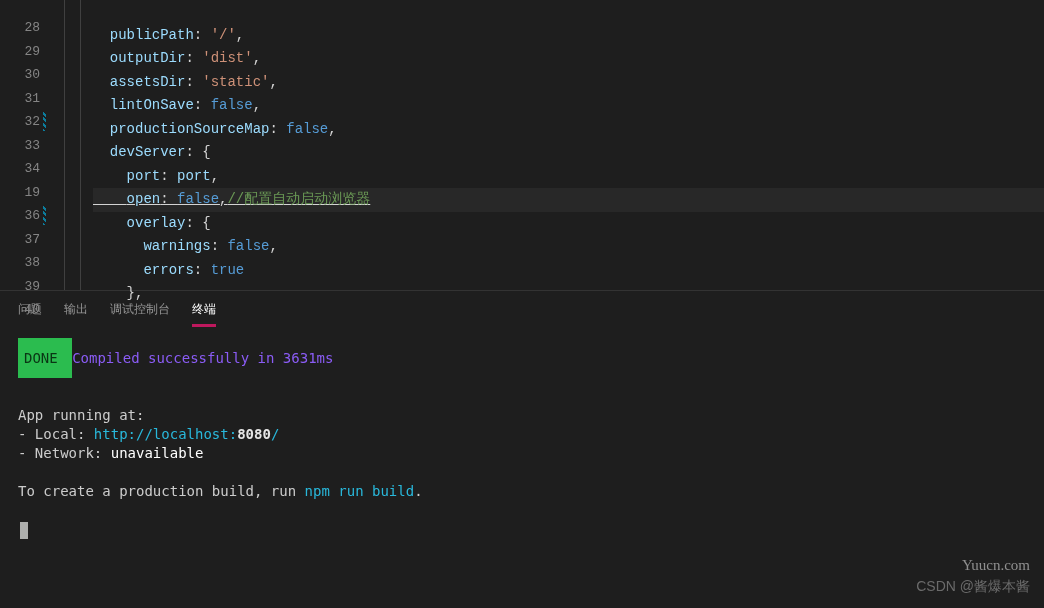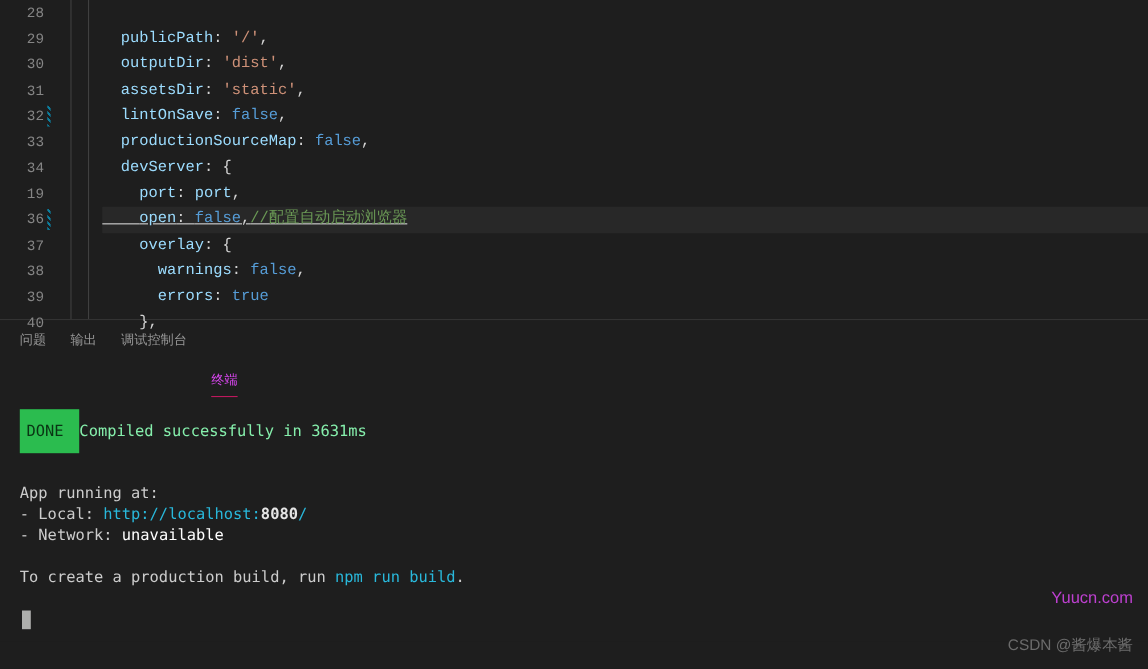--- a/index.html
+++ b/index.html
@@ -19,21 +19,21 @@
       background: #1e1e1e;
     }
     .gutter {
       width: 58px;
       text-align: right;
       padding-right: 18px;
       color: #858585;
       user-select: none;
       font-size: 13px;
       line-height: 23.5px;
-      padding-top: 0;
+      padding-top: 16px;
     }
     .gutter-line { position: relative; }
     .gutter-line.mod::after {
       content: '';
       position: absolute;
       right: -6px;
       top: 2px;
       width: 3px;
       height: 19px;
       background: repeating-linear-gradient(45deg, #0c7d9d, #0c7d9d 2px, transparent 2px, transparent 4px);
@@ -65,52 +65,52 @@
     }
     .tabs {
       display: flex;
       gap: 22px;
       padding: 10px 18px 0 18px;
       font-size: 12px;
       font-family: 'Microsoft YaHei', sans-serif;
       color: #969696;
     }
     .tab { padding-bottom: 6px; cursor: pointer; }
-    .tab.active { color: #d946ef; border-bottom: 1px solid #be185d; margin-top: 36px; }
+    .tab.active { color: #ffffff; border-bottom: 3px solid #be185d; }
     .terminal {
       padding: 22px 18px 10px 18px;
       font-family: 'Consolas', monospace;
       font-size: 14px;
       line-height: 19px;
       color: #cccccc;
     }
     .done-badge {
       background: #2bbc4f;
       color: #0a3514;
       padding: 12px 6px;
       font-weight: 500;
     }
-    .t-green { color: #86efac; }
+    .t-green { color: #8b5cf6; }
     .t-cyan { color: #29b8db; }
     .t-bold { font-weight: bold; color: #e5e5e5; }
     .t-dim { color: #ffffff; }
     .cursor-block {
       display: inline-block;
       width: 8px;
       height: 17px;
       background: #aeafad;
       vertical-align: middle;
       margin-left: 2px;
     }
     .watermark1 {
       position: absolute;
       right: 14px;
-      bottom: 56px;
-      color: #d946ef;
-      font-family: Liberation Sans, sans-serif;
+      bottom: 34px;
+      color: #a3a3a3;
+      font-family: Liberation Serif, serif;
       font-size: 15px;
       opacity: 0.85;
     }
     .watermark2 {
       position: absolute;
       right: 14px;
       bottom: 12px;
       color: #6b6b6b;
       font-family: 'Microsoft YaHei', sans-serif;
       font-size: 14px;

